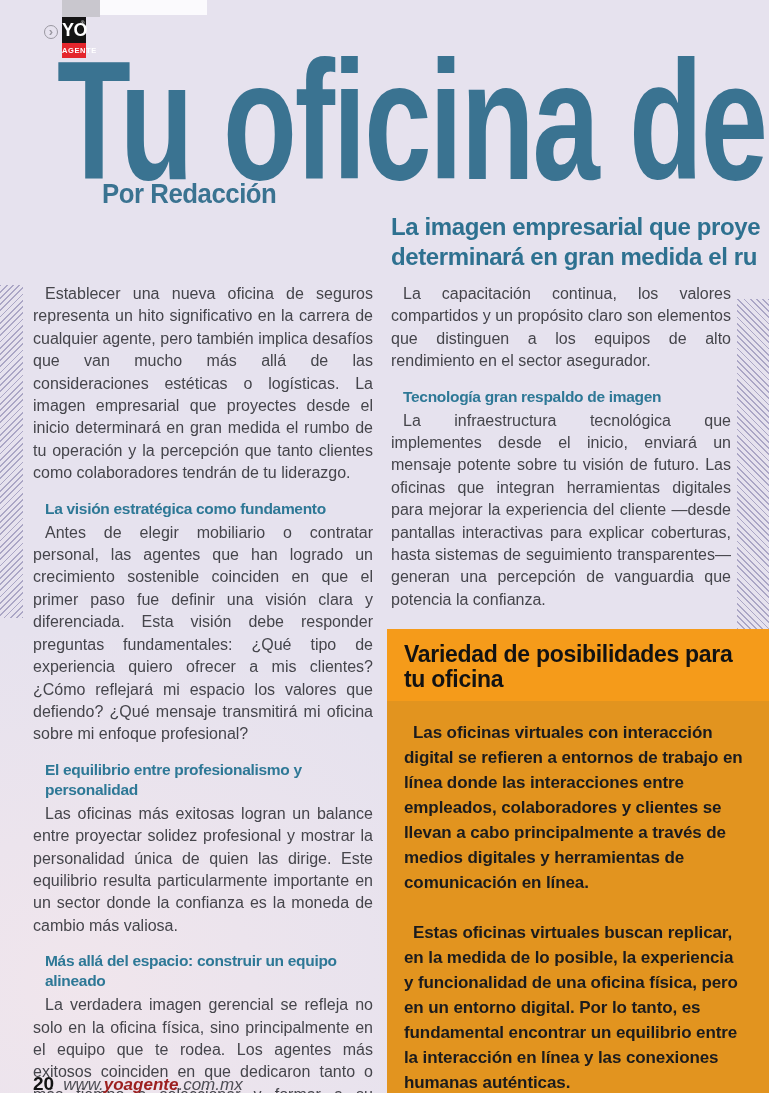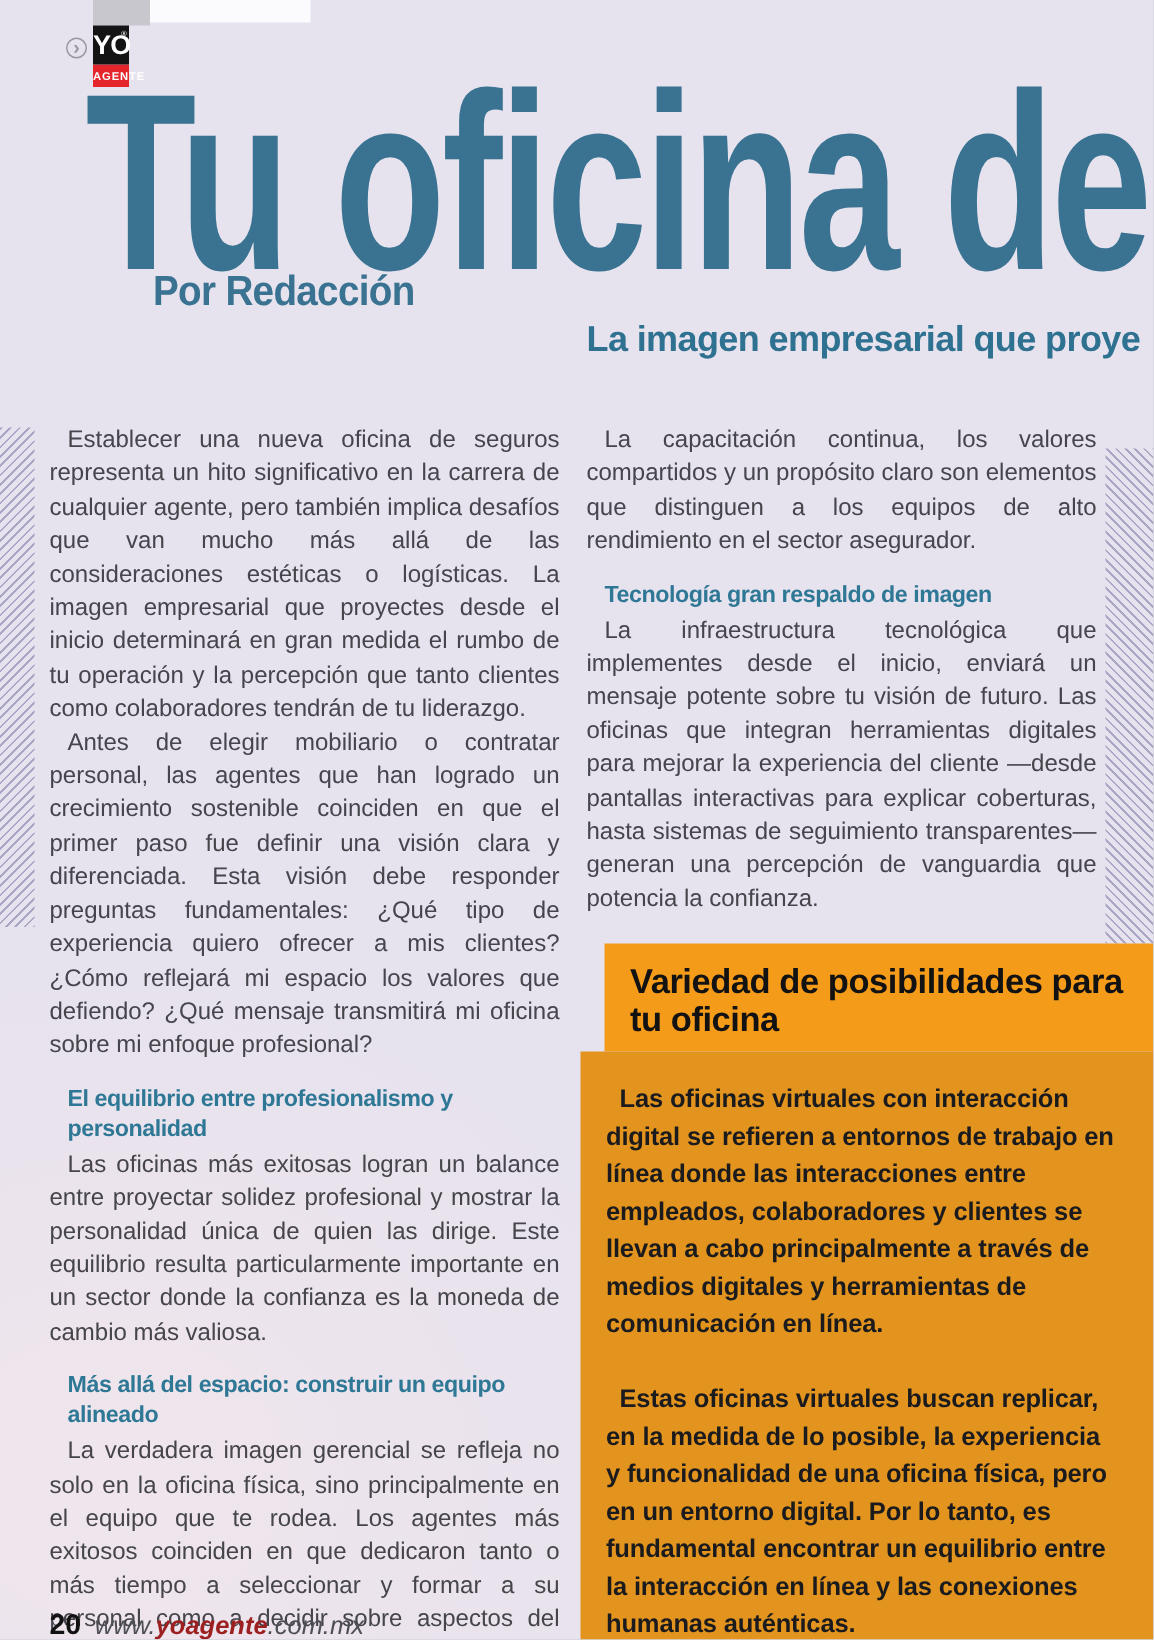--- a/index.html
+++ b/index.html
@@ -64,21 +64,21 @@
   .col-left { left:33px; }
   .col-right{ left:391px; }
   .col p { text-align:justify; text-indent:12px; hyphens:auto; -webkit-hyphens:auto; }
   .col h3 {
     color:var(--teal-heading,#2E7896); font-size:15.5px; line-height:20px;
     padding-left:12px; margin:14px 0 3px 0; letter-spacing:-0.3px;
   }
   
   .callout { position:absolute; left:387px; top:629px; width:382px; height:464px; }
   .callout-header {
-    background:var(--orange-bright,#F59B1A); padding:13px 18px 10px 17px;margin-left:16px;
+    background:var(--orange-bright,#F59B1A); padding:13px 18px 10px 17px;
   }
   .callout-header h2 {
     color:#121212; font-size:23px; line-height:24.5px; font-weight:bold; letter-spacing:-0.3px;
   }
   .callout-body {
     background:var(--orange-deep,#E2941F); padding:19px 24px 0 17px;
     height:calc(100% - 64px);
   }
   .callout-body p {
     color:#1B1B1D; font-size:17px; line-height:25px; font-weight:bold; letter-spacing:-0.1px;
@@ -103,27 +103,29 @@
   <div class="logo">
     <div class="logo-yo"><span>YO</span><span class="reg">®</span></div>
     <div class="logo-agente">AGENTE</div>
   </div>
 
   <div class="headline">Tu oficina de</div>
   <div class="byline">Por Redacción</div>
 
   <div class="deck">
     <div>La imagen empresarial que proye</div>
+    <div>determinará en gran medida el ru</div>
   </div>
 
   <div class="stripe-left"></div>
   <div class="stripe-right"></div>
 
   <div class="col col-left">
     <p>Establecer una nueva oficina de seguros representa un hito significativo en la carrera de cualquier agente, pero también implica desafíos que van mucho más allá de las consideraciones estéticas o logísticas. La imagen empresarial que proyectes desde el inicio determinará en gran medida el rumbo de tu operación y la percepción que tanto clientes como colaboradores tendrán de tu liderazgo.</p>
+    <h3>La visión estratégica como fundamento</h3>
     <p>Antes de elegir mobiliario o contratar personal, las agentes que han logrado un crecimiento sostenible coinciden en que el primer paso fue definir una visión clara y diferenciada. Esta visión debe responder preguntas fundamentales: ¿Qué tipo de experiencia quiero ofrecer a mis clientes? ¿Cómo reflejará mi espacio los valores que defiendo? ¿Qué mensaje transmitirá mi oficina sobre mi enfoque profesional?</p>
     <h3>El equilibrio entre profesionalismo y personalidad</h3>
     <p>Las oficinas más exitosas logran un balance entre proyectar solidez profesional y mostrar la personalidad única de quien las dirige. Este equilibrio resulta particularmente importante en un sector donde la confianza es la moneda de cambio más valiosa.</p>
     <h3>Más allá del espacio: construir un equipo alineado</h3>
     <p>La verdadera imagen gerencial se refleja no solo en la oficina física, sino principalmente en el equipo que te rodea. Los agentes más exitosos coinciden en que dedicaron tanto o más tiempo a seleccionar y formar a su personal como a decidir sobre aspectos del espacio físico.</p>
   </div>
 
   <div class="col col-right">
     <p>La capacitación continua, los valores compartidos y un propósito claro son elementos que distinguen a los equipos de alto rendimiento en el sector asegurador.</p>
     <h3>Tecnología gran respaldo de imagen</h3>

